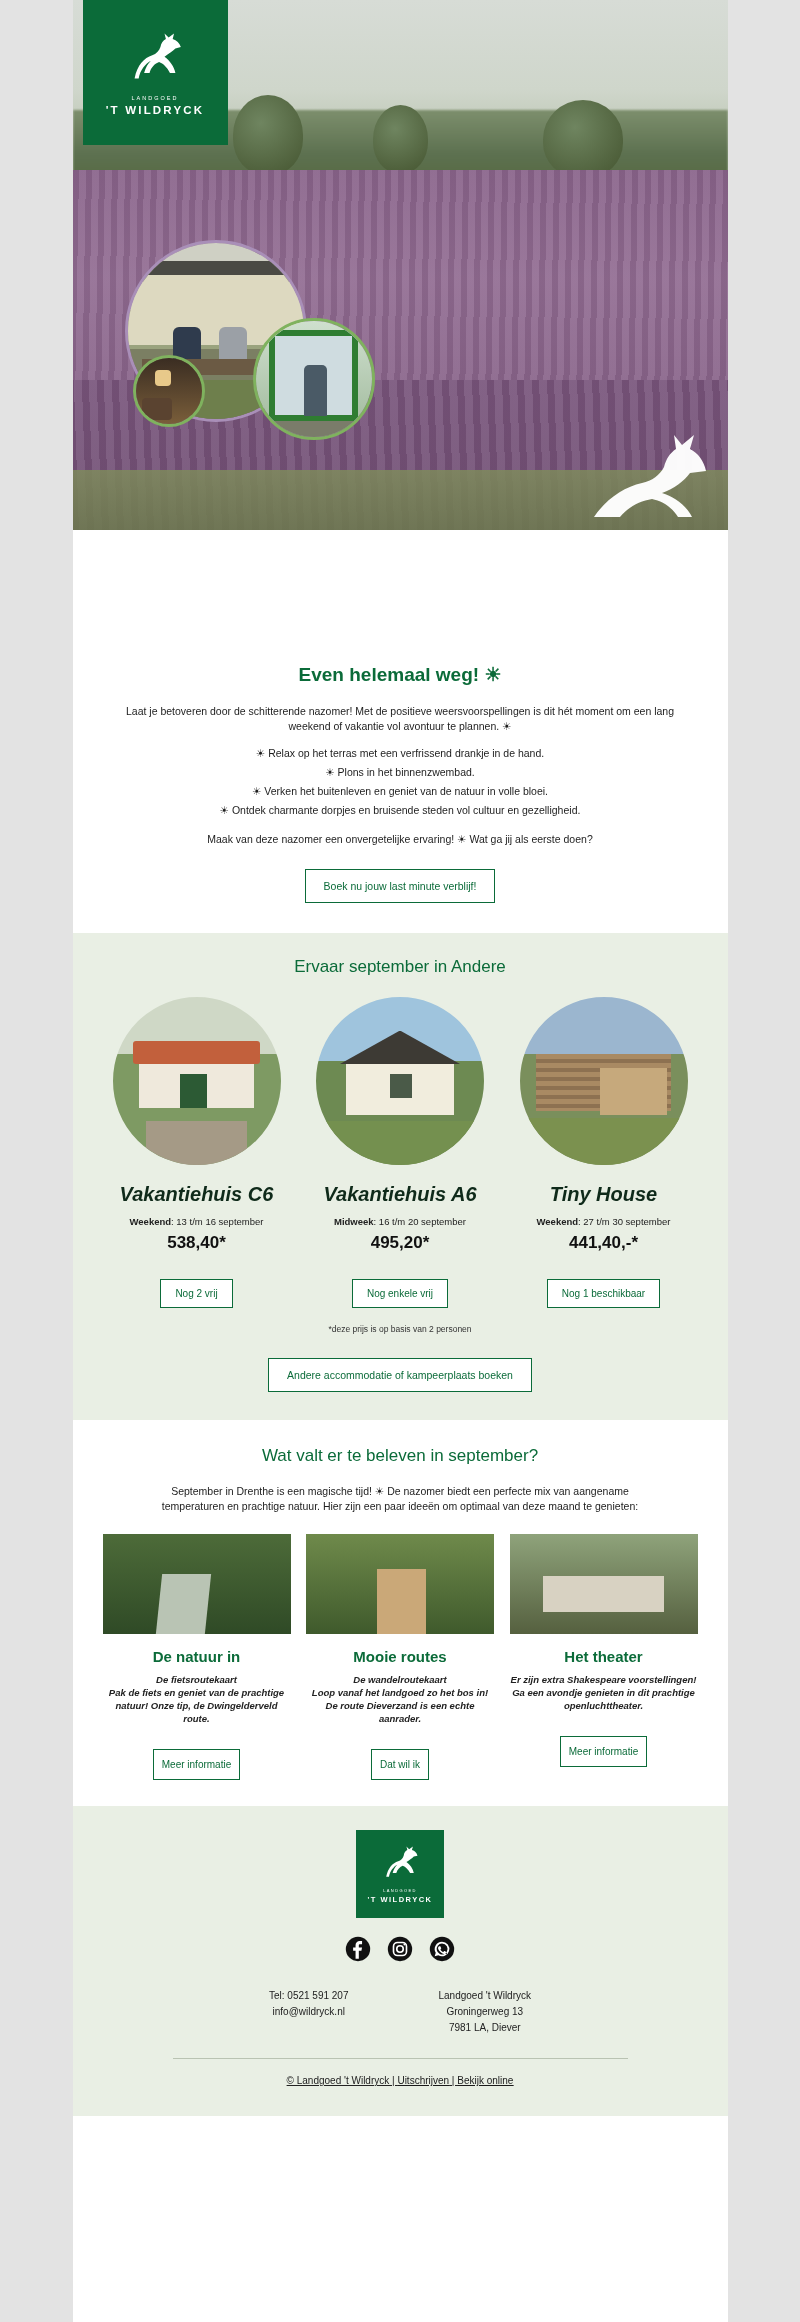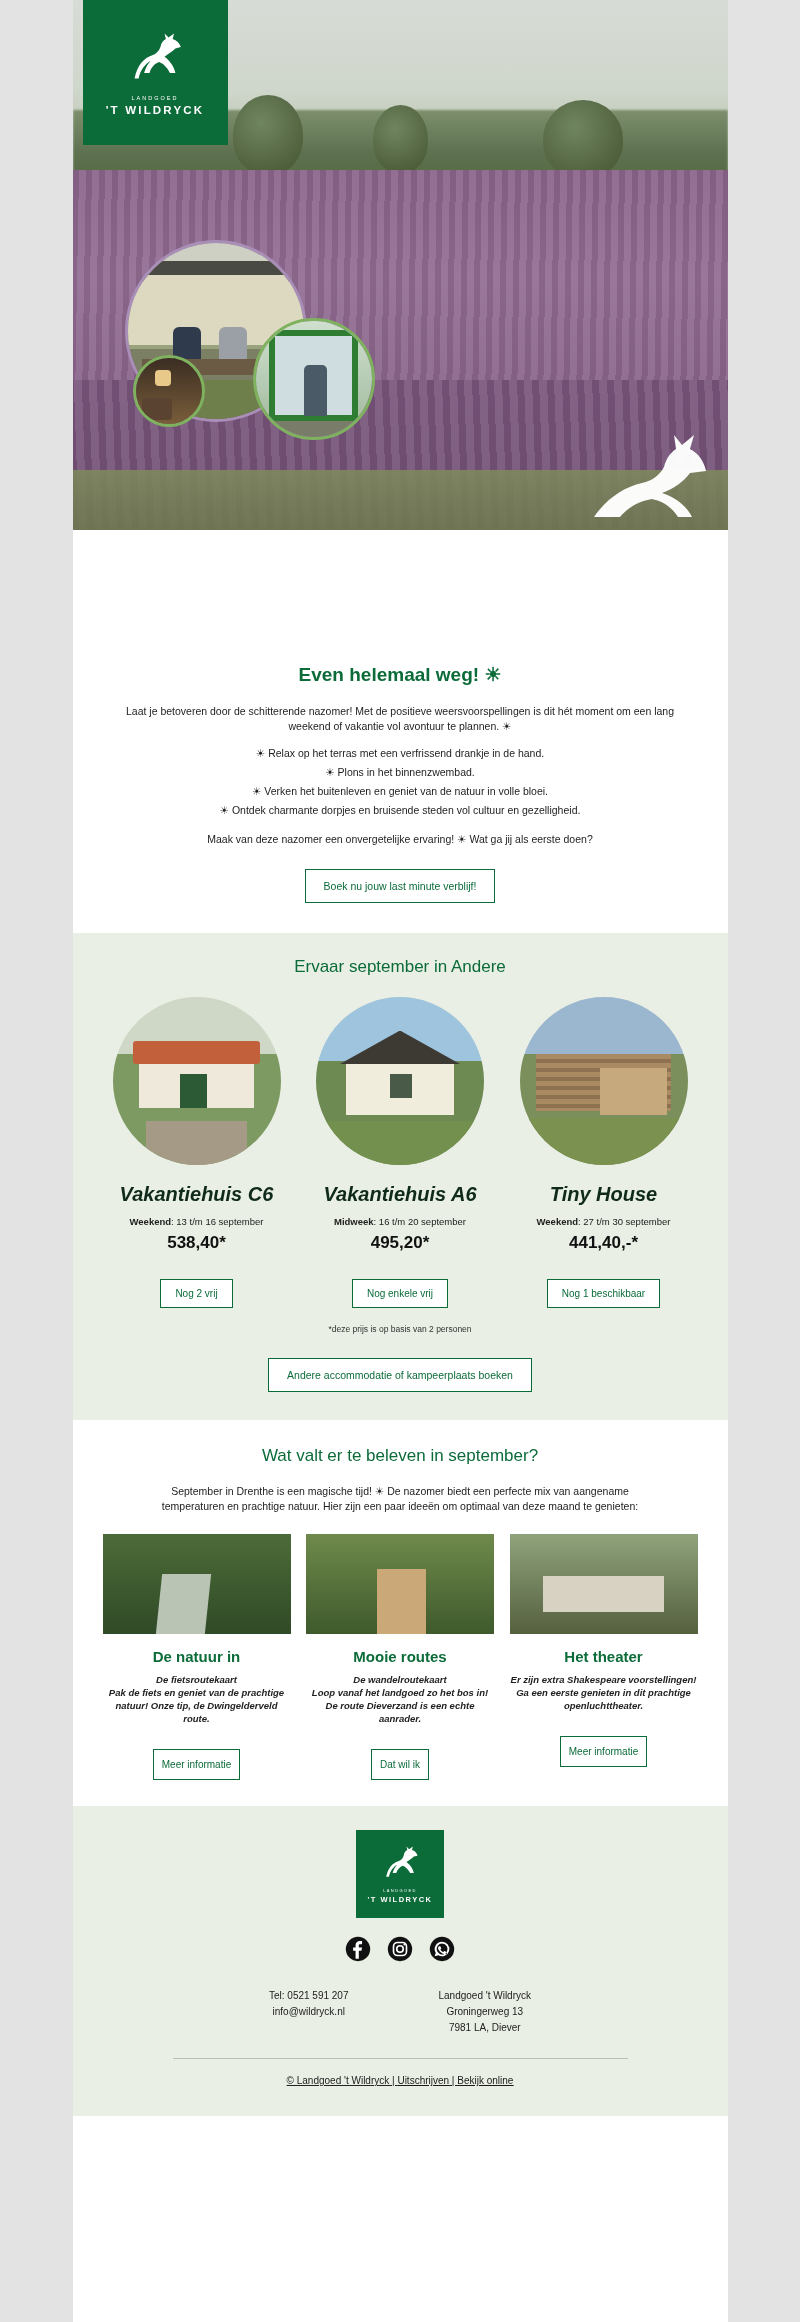--- a/index.html
+++ b/index.html
@@ -373,21 +373,21 @@
         <p class="sub" style="white-space:pre-line;">De wandelroutekaart
 Loop vanaf het landgoed zo het bos in! De route Dieverzand is een echte aanrader.</p>
         <a class="btn" href="#">Dat wil ik</a>
       </div>
 
       <div class="col">
         <div class="img t3">
               <div class="stage"></div>
             </div>
         <h3>Het theater</h3>
-        <p class="sub" style="white-space:pre-line;">Er zijn extra Shakespeare voorstellingen! Ga een eerste genieten in dit prachtige openluchttheater.</p>
+        <p class="sub" style="white-space:pre-line;">Er zijn extra Shakespeare voorstellingen! Ga een avondje genieten in dit prachtige openluchttheater.</p>
         <a class="btn" href="#">Meer informatie</a>
       </div>
 
     </div>
   </div>
 
   <div class="footer">
     <div class="footer-logo">
       <svg class="logo-deer" viewBox="0 0 100 80">
         <path d="M20 70 C24 50 34 40 46 36 C52 34 56 30 58 24 C59 18 62 14 66 12 L64 4 L70 10 L78 4 L76 12 C82 14 86 18 88 24 L80 26 C76 30 70 34 64 38 C72 44 78 52 80 62 L72 62 C68 54 62 48 56 46 C50 48 44 54 42 62 L34 62 C36 54 40 48 44 44 C36 48 28 58 26 70 Z" fill="#ffffff"></path>

